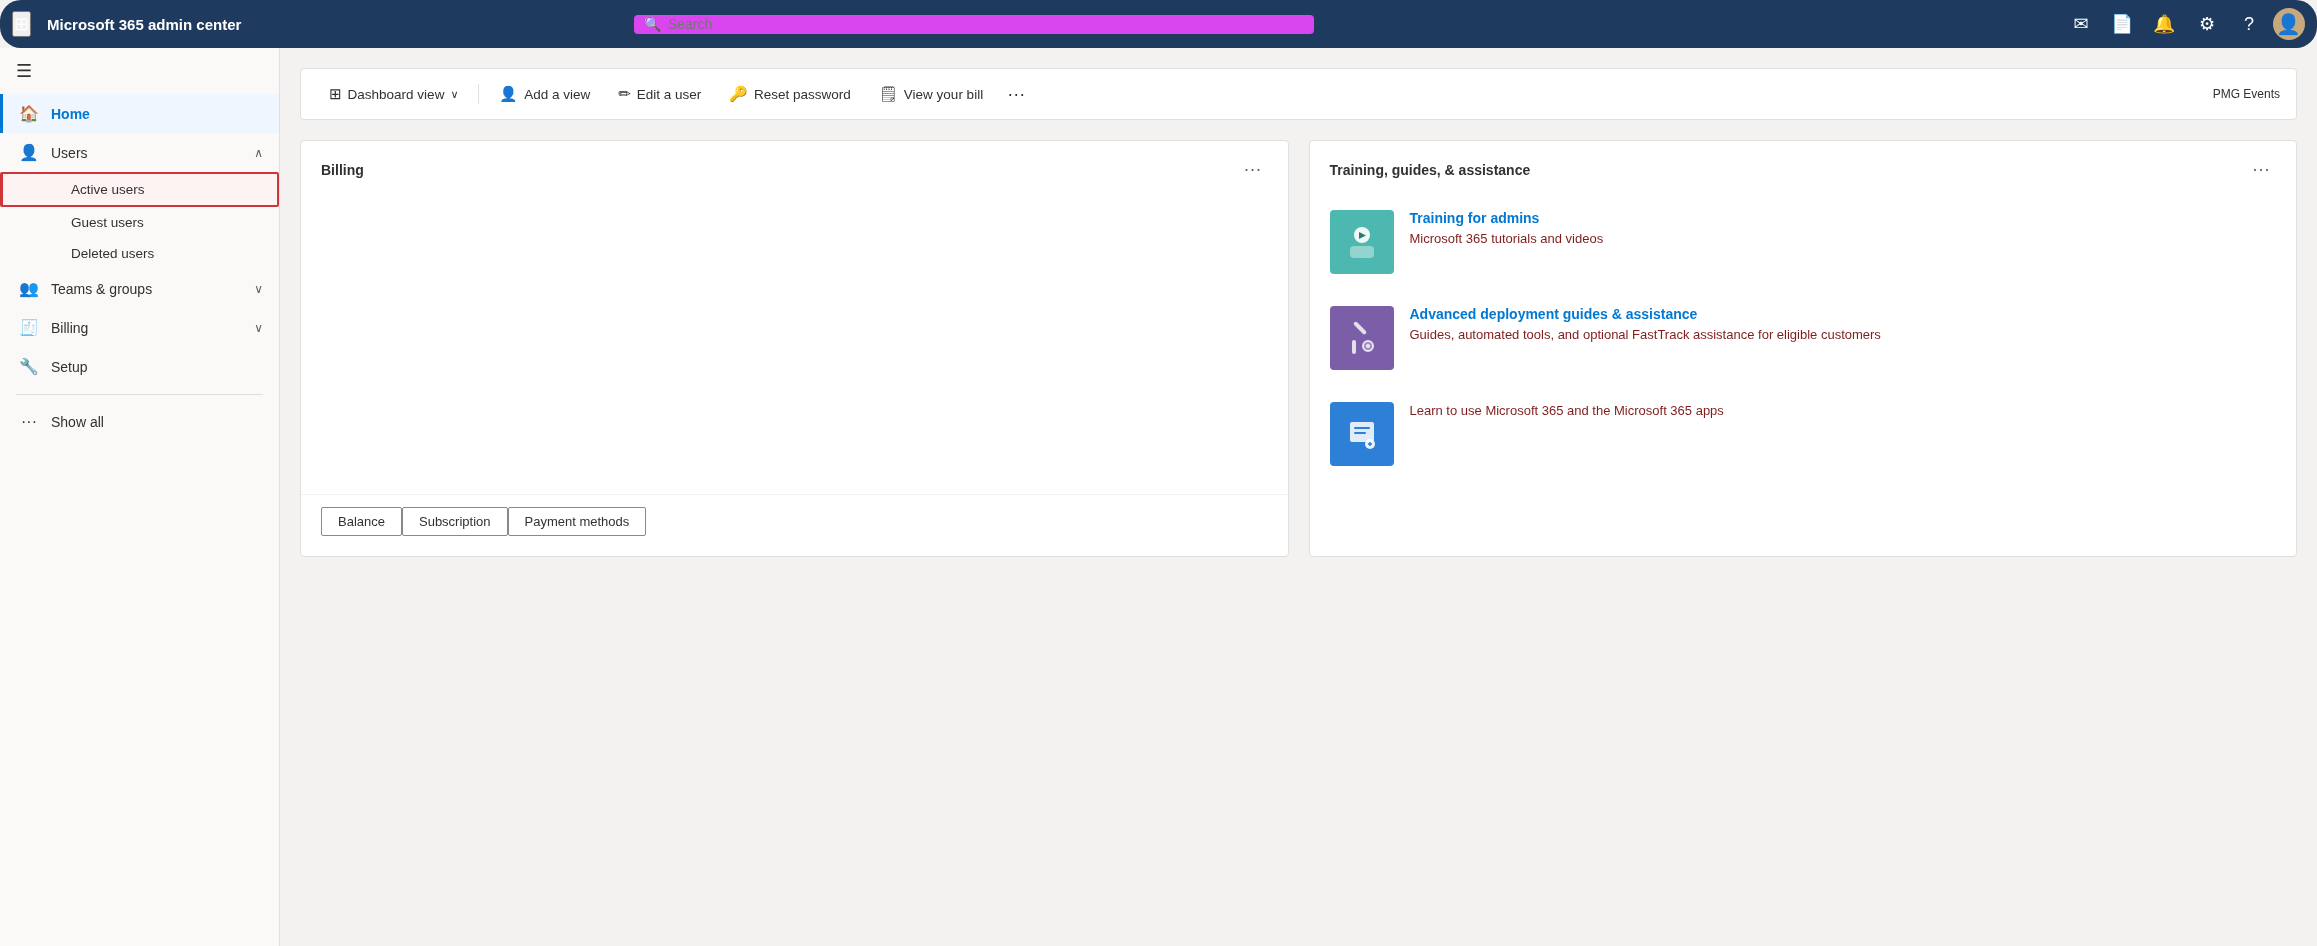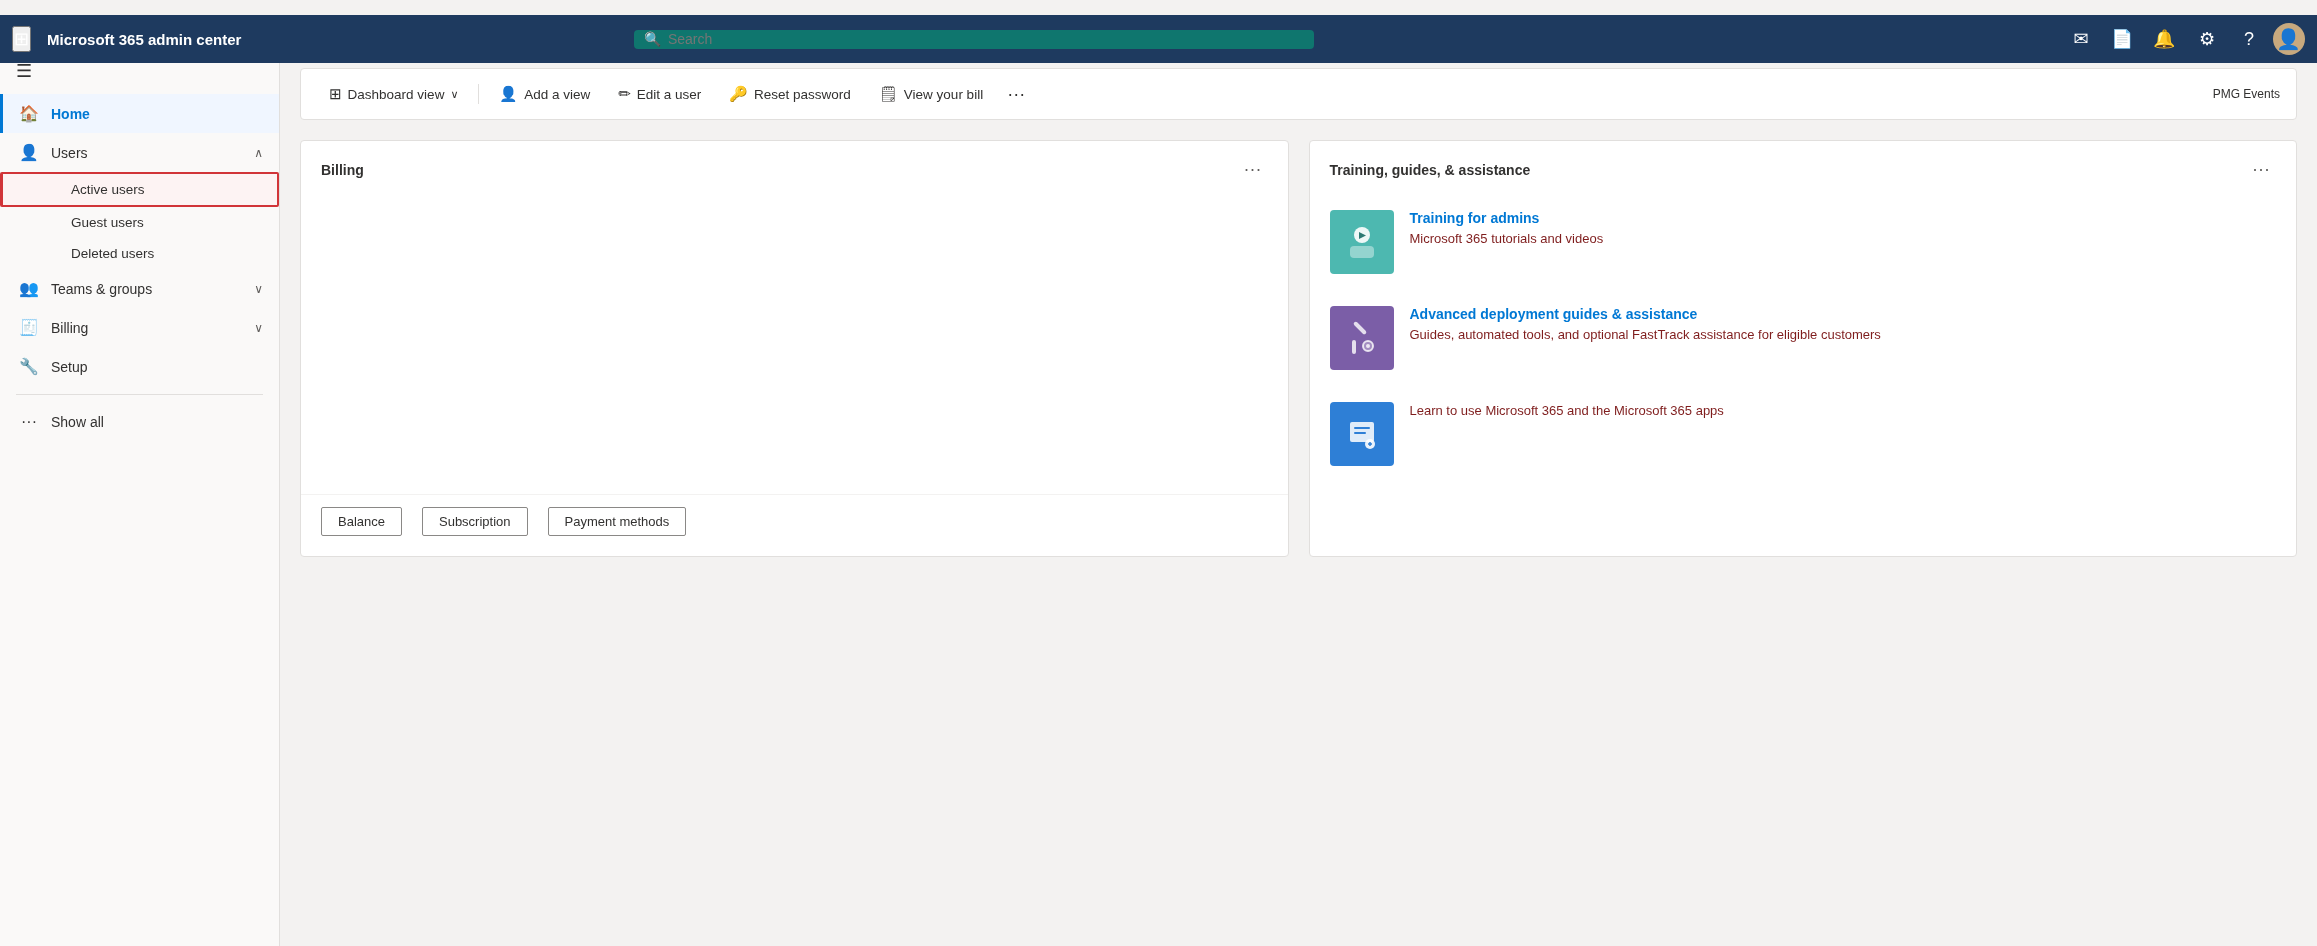--- a/index.html
+++ b/index.html
@@ -7,22 +7,23 @@
 
     
     .top-nav {
       background: #1e3a5f;
       height: 48px;
       display: flex;
       align-items: center;
       padding: 0 12px;
       gap: 12px;
       position: fixed;
-      top: 15px; left: 0; right: 0;
+      top: 0; left: 0; right: 0;
       z-index: 100;
+      border-radius: 21px;
     }
     .top-nav .waffle-icon {
       color: white;
       font-size: 18px;
       cursor: pointer;
       margin-right: 4px;
     }
     .top-nav .app-title {
       color: white;
       font-size: 15px;
@@ -36,21 +37,21 @@
       margin: 0 auto;
       position: relative;
     }
     .search-box input {
       width: 100%;
       height: 19px;
       border-radius: 4px;
       border: none;
       padding: 0 13px 0 34px;
       font-size: 14px;
-      background: #0f766e;
+      background: #d946ef;
       outline: none;
     }
     .search-box .search-icon-inner {
       position: absolute;
       left: 10px;
       top: 50%;
       transform: translateY(-50%);
       color: #666;
       font-size: 14px;
     }
@@ -238,21 +239,21 @@
       padding: 2px 6px;
       border-radius: 4px;
     }
     .card-body {
       flex: 1;
       padding: 0 20px 16px;
       min-height: 300px;
     }
     .card-footer {
       display: flex;
-      gap: 20px;
+      gap: 0;
       padding: 12px 20px 20px;
       border-top: 1px solid #f3f2f1;
     }
     .card-footer-btn {
       padding: 6px 16px;
       border: 1px solid #8a8886;
       background: white;
       border-radius: 2px;
       cursor: pointer;
       font-size: 13px;

